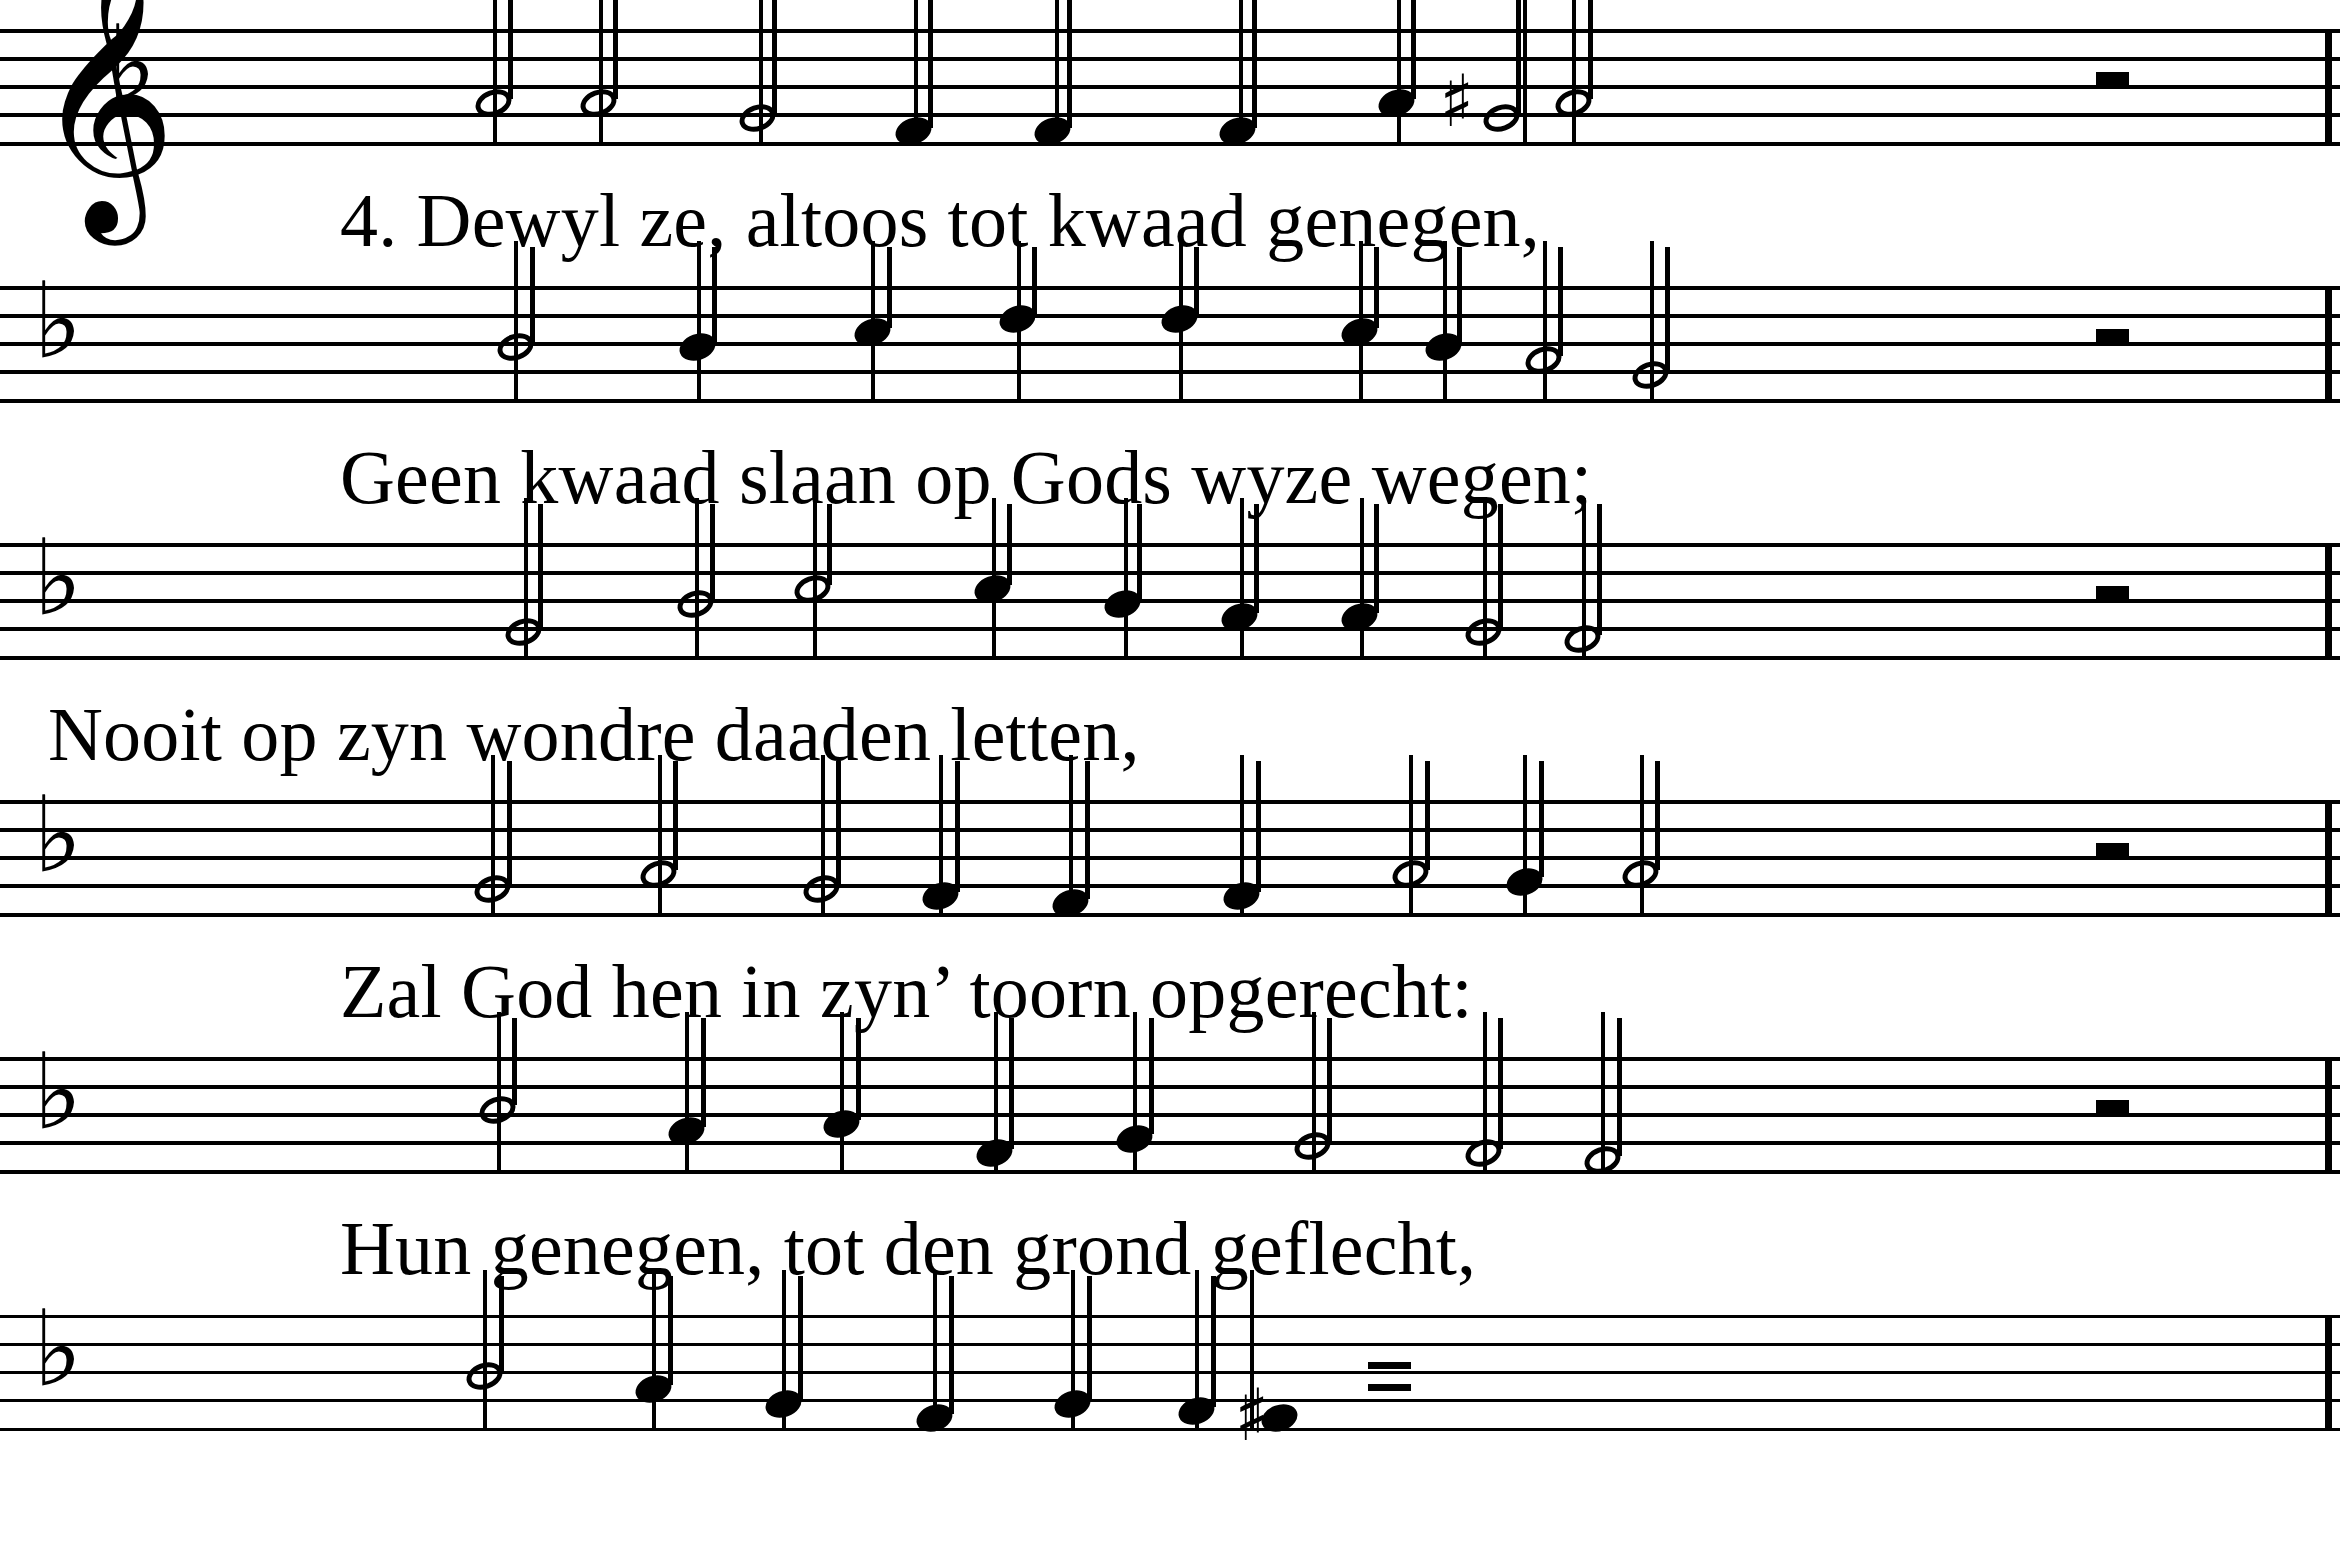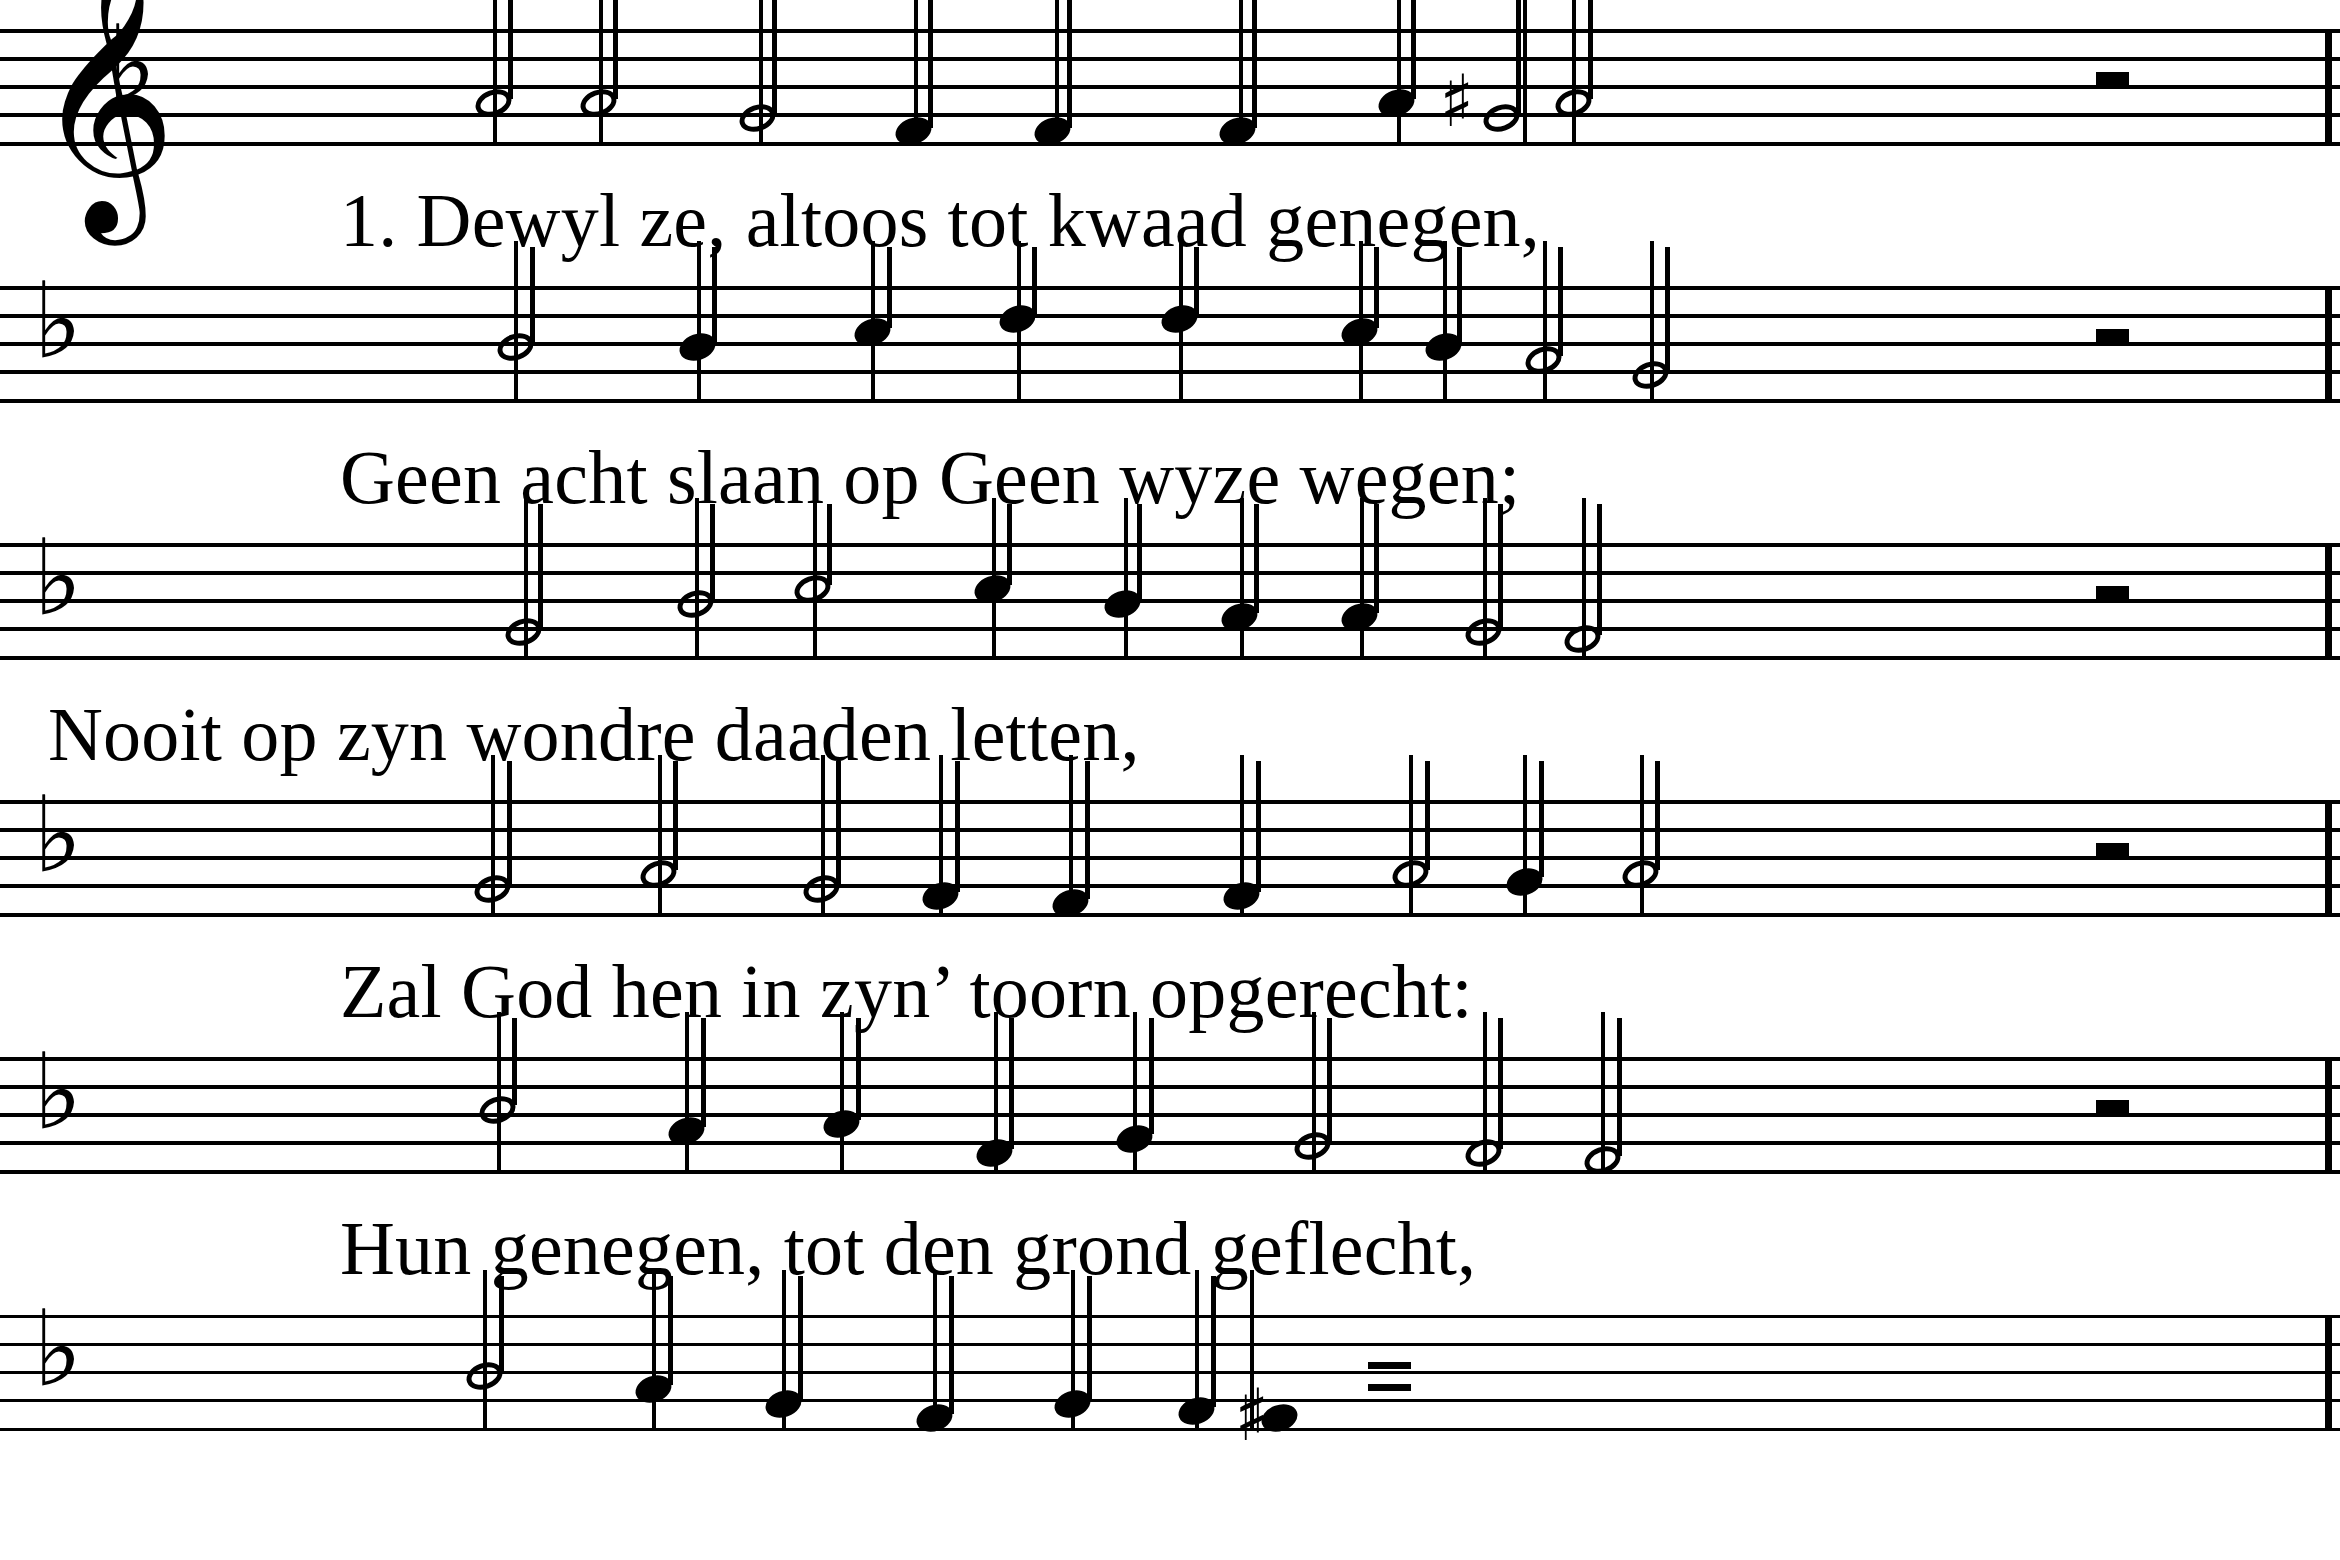--- a/index.html
+++ b/index.html
@@ -176,21 +176,21 @@
       <div class="note filled" style="left:1378px;top:61px;"></div>
       <div class="stem" style="left:1411px;top:-39px;height:109px;"></div>
       <div class="accidental" style="left:1439px;top:36px;">♯</div>
       <div class="note open" style="left:1483px;top:76px;"></div>
       <div class="stem" style="left:1516px;top:-39px;height:123px;"></div>
       <div class="note open" style="left:1555px;top:61px;"></div>
       <div class="stem" style="left:1588px;top:-39px;height:109px;"></div>
 
       <div class="rest" style="left:2096px;top:43px;"></div>
     </div>
-    <div class="lyric first" style="margin-top:33px;">1. Dewyl ze, altoos tot kwaad genegen,</div>
+    <div class="lyric first" style="margin-top:33px;">4. Dewyl ze, altoos tot kwaad genegen,</div>
   </div>
 
   <div class="system" style="padding-top:23px;">
     <div class="staff">
       <div class="line l0"></div>
       <div class="line l1"></div>
       <div class="line l2"></div>
       <div class="line l3"></div>
       <div class="line l4"></div>
 
@@ -221,21 +221,21 @@
       <div class="stem" style="left:1374px;top:-39px;height:81px;"></div>
       <div class="note filled" style="left:1425px;top:48px;"></div>
       <div class="stem" style="left:1457px;top:-39px;height:95px;"></div>
       <div class="note open" style="left:1525px;top:61px;"></div>
       <div class="stem" style="left:1558px;top:-39px;height:109px;"></div>
       <div class="note open" style="left:1632px;top:76px;"></div>
       <div class="stem" style="left:1665px;top:-39px;height:123px;"></div>
 
       <div class="rest" style="left:2096px;top:43px;"></div>
     </div>
-    <div class="lyric" style="margin-top:33px;">Geen acht slaan op Geen wyze wegen;</div>
+    <div class="lyric" style="margin-top:33px;">Geen kwaad slaan op Gods wyze wegen;</div>
   </div>
 
   <div class="system" style="padding-top:23px;">
     <div class="staff">
       <div class="line l0"></div>
       <div class="line l1"></div>
       <div class="line l2"></div>
       <div class="line l3"></div>
       <div class="line l4"></div>
 

